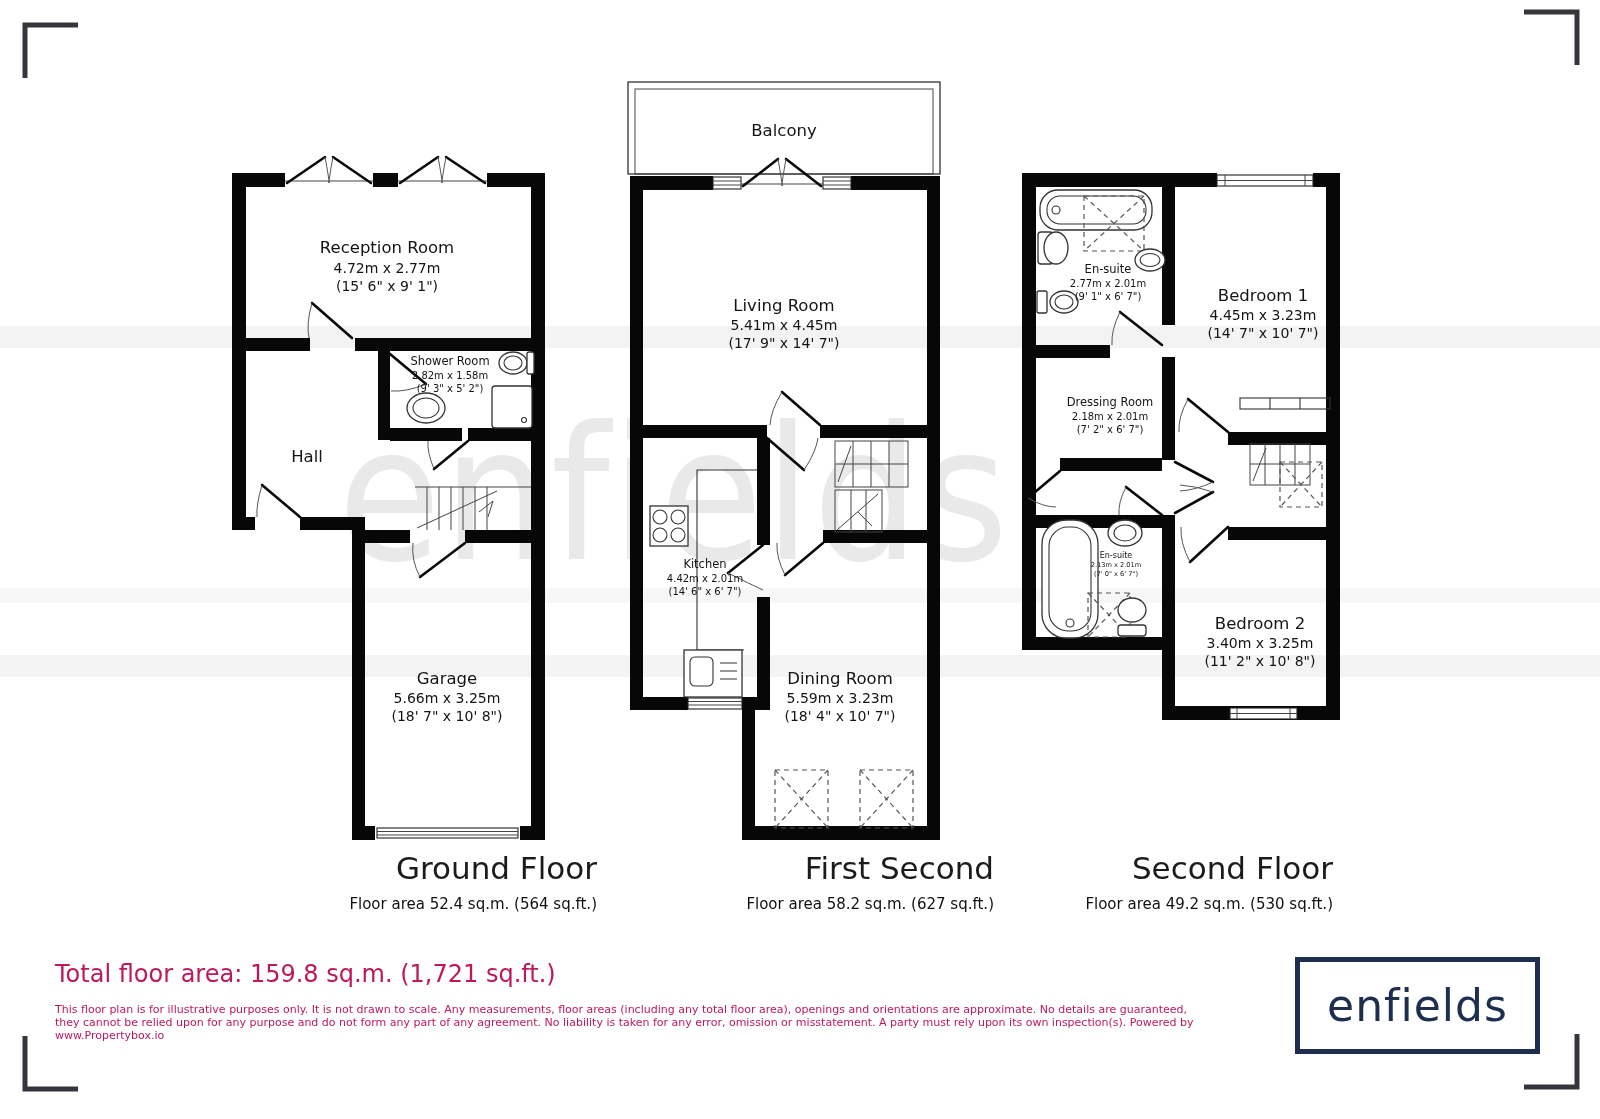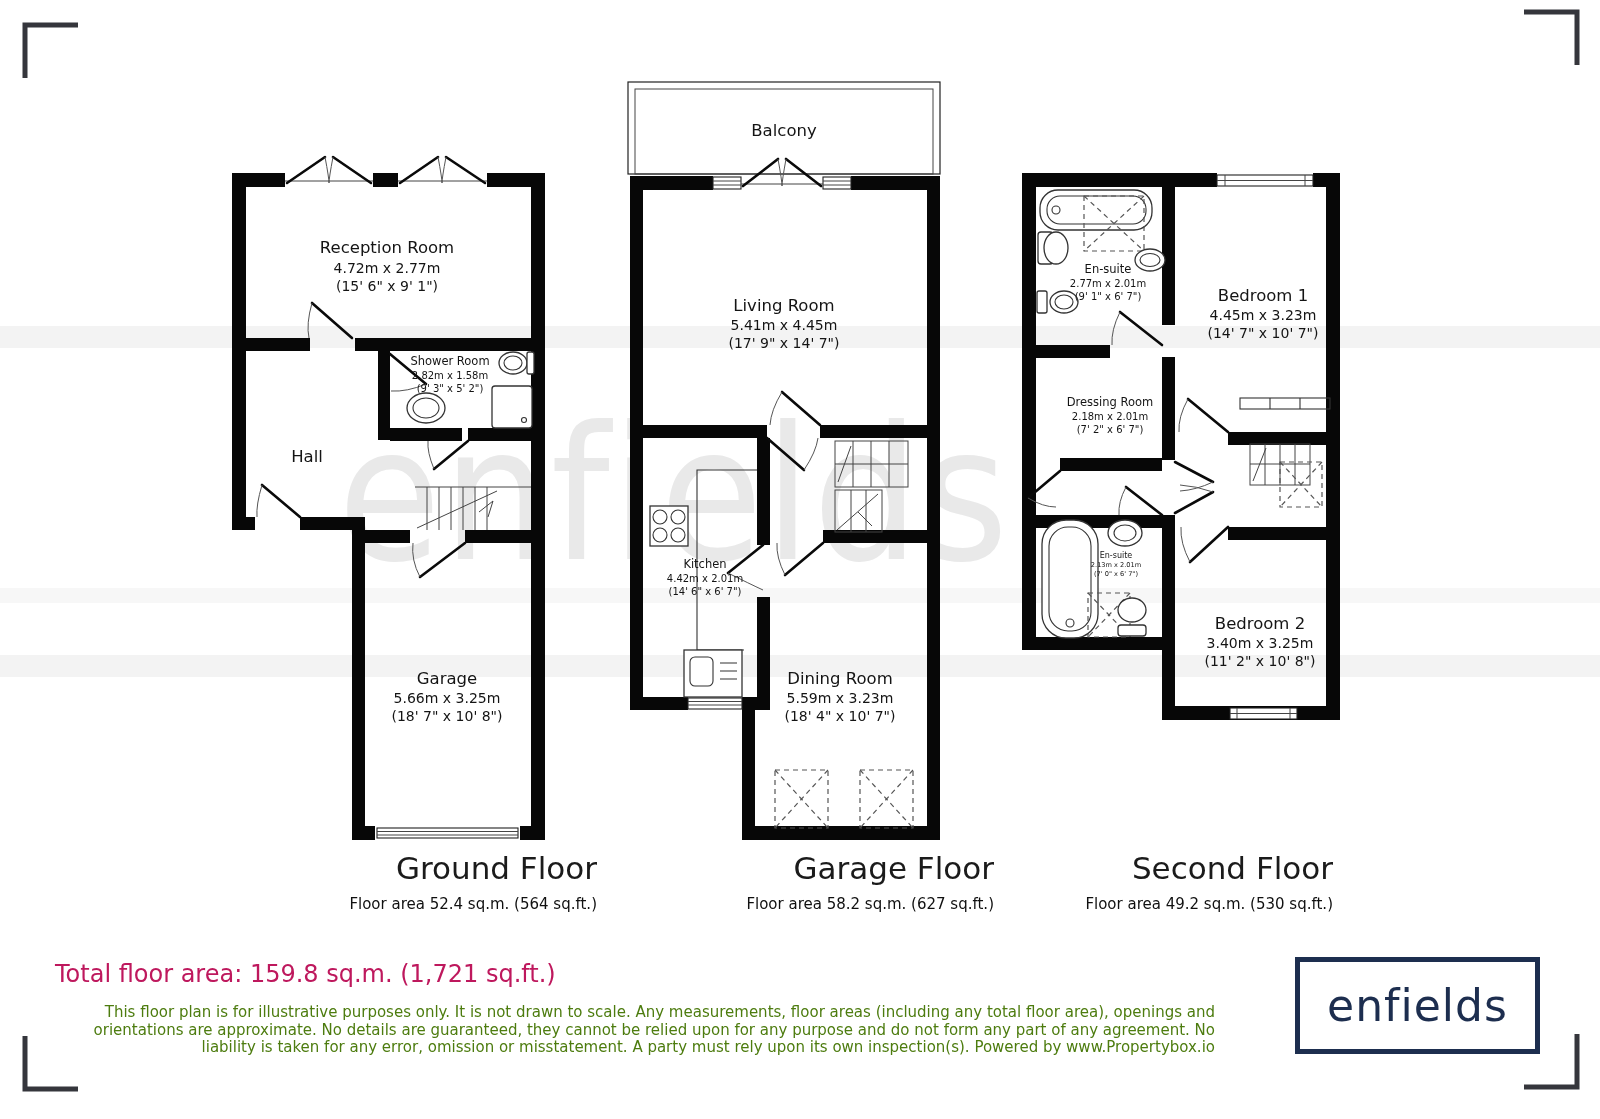--- a/index.html
+++ b/index.html
@@ -26,22 +26,22 @@
   text.big{font-size:16.5px;}
   text.dim{font-size:14px;}
   text.small{font-size:11.5px;}
   text.smalldim{font-size:10px;}
   text.tiny{font-size:8px;}
   text.tinydim{font-size:6.6px;}
   .caption{position:absolute;width:420px;text-align:right;z-index:2;}
   .caption .t{font-size:31px;color:#1b1b1b;}
   .caption .a{font-size:15px;margin-top:9px;color:#101010;}
   .total{position:absolute;left:55px;top:960px;font-size:24px;color:#be185d;z-index:2;}
-  .disclaimer{position:absolute;left:55px;top:1004px;width:1160px;font-size:15px;
-        line-height:1.18;color:#4d7c0f;z-index:2;text-align:right;}
+  .disclaimer{position:absolute;left:55px;top:1004px;width:1160px;font-size:11px;
+        line-height:1.18;color:#be185d;z-index:2;}
   .logo{position:absolute;left:1295px;top:957px;width:235px;height:87px;
         border:5px solid #1d2e4f;display:flex;align-items:center;justify-content:center;z-index:2;}
   .logo span{font-size:44px;color:#1d2e4f;letter-spacing:1px;}
   svg.marks{position:absolute;left:0;top:0;z-index:3;pointer-events:none;}
   .mk{stroke:#35363c;stroke-width:5;fill:none;}
 </style>
 </head>
 <body>
 
 <div class="page">
@@ -311,21 +311,21 @@
       <text class="dim" x="1260" y="648">3.40m x 3.25m</text>
       <text class="dim" x="1260" y="666">(11' 2" x 10' 8")</text>
     </g>
   </svg>
 
   <div class="caption" style="left:177px;top:850px">
     <div class="t">Ground Floor</div>
     <div class="a">Floor area 52.4 sq.m. (564 sq.ft.)</div>
   </div>
   <div class="caption" style="left:574px;top:850px">
-    <div class="t">Garage Floor</div>
+    <div class="t">First Second</div>
     <div class="a">Floor area 58.2 sq.m. (627 sq.ft.)</div>
   </div>
   <div class="caption" style="left:913px;top:850px">
     <div class="t">Second Floor</div>
     <div class="a">Floor area 49.2 sq.m. (530 sq.ft.)</div>
   </div>
 
   <div class="total">Total floor area: 159.8 sq.m. (1,721 sq.ft.)</div>
   <div class="disclaimer">This floor plan is for illustrative purposes only. It is not drawn to scale. Any measurements, floor areas (including any total floor area), openings and orientations are approximate. No details are guaranteed, they cannot be relied upon for any purpose and do not form any part of any agreement. No liability is taken for any error, omission or misstatement. A party must rely upon its own inspection(s). Powered by www.Propertybox.io</div>
 

